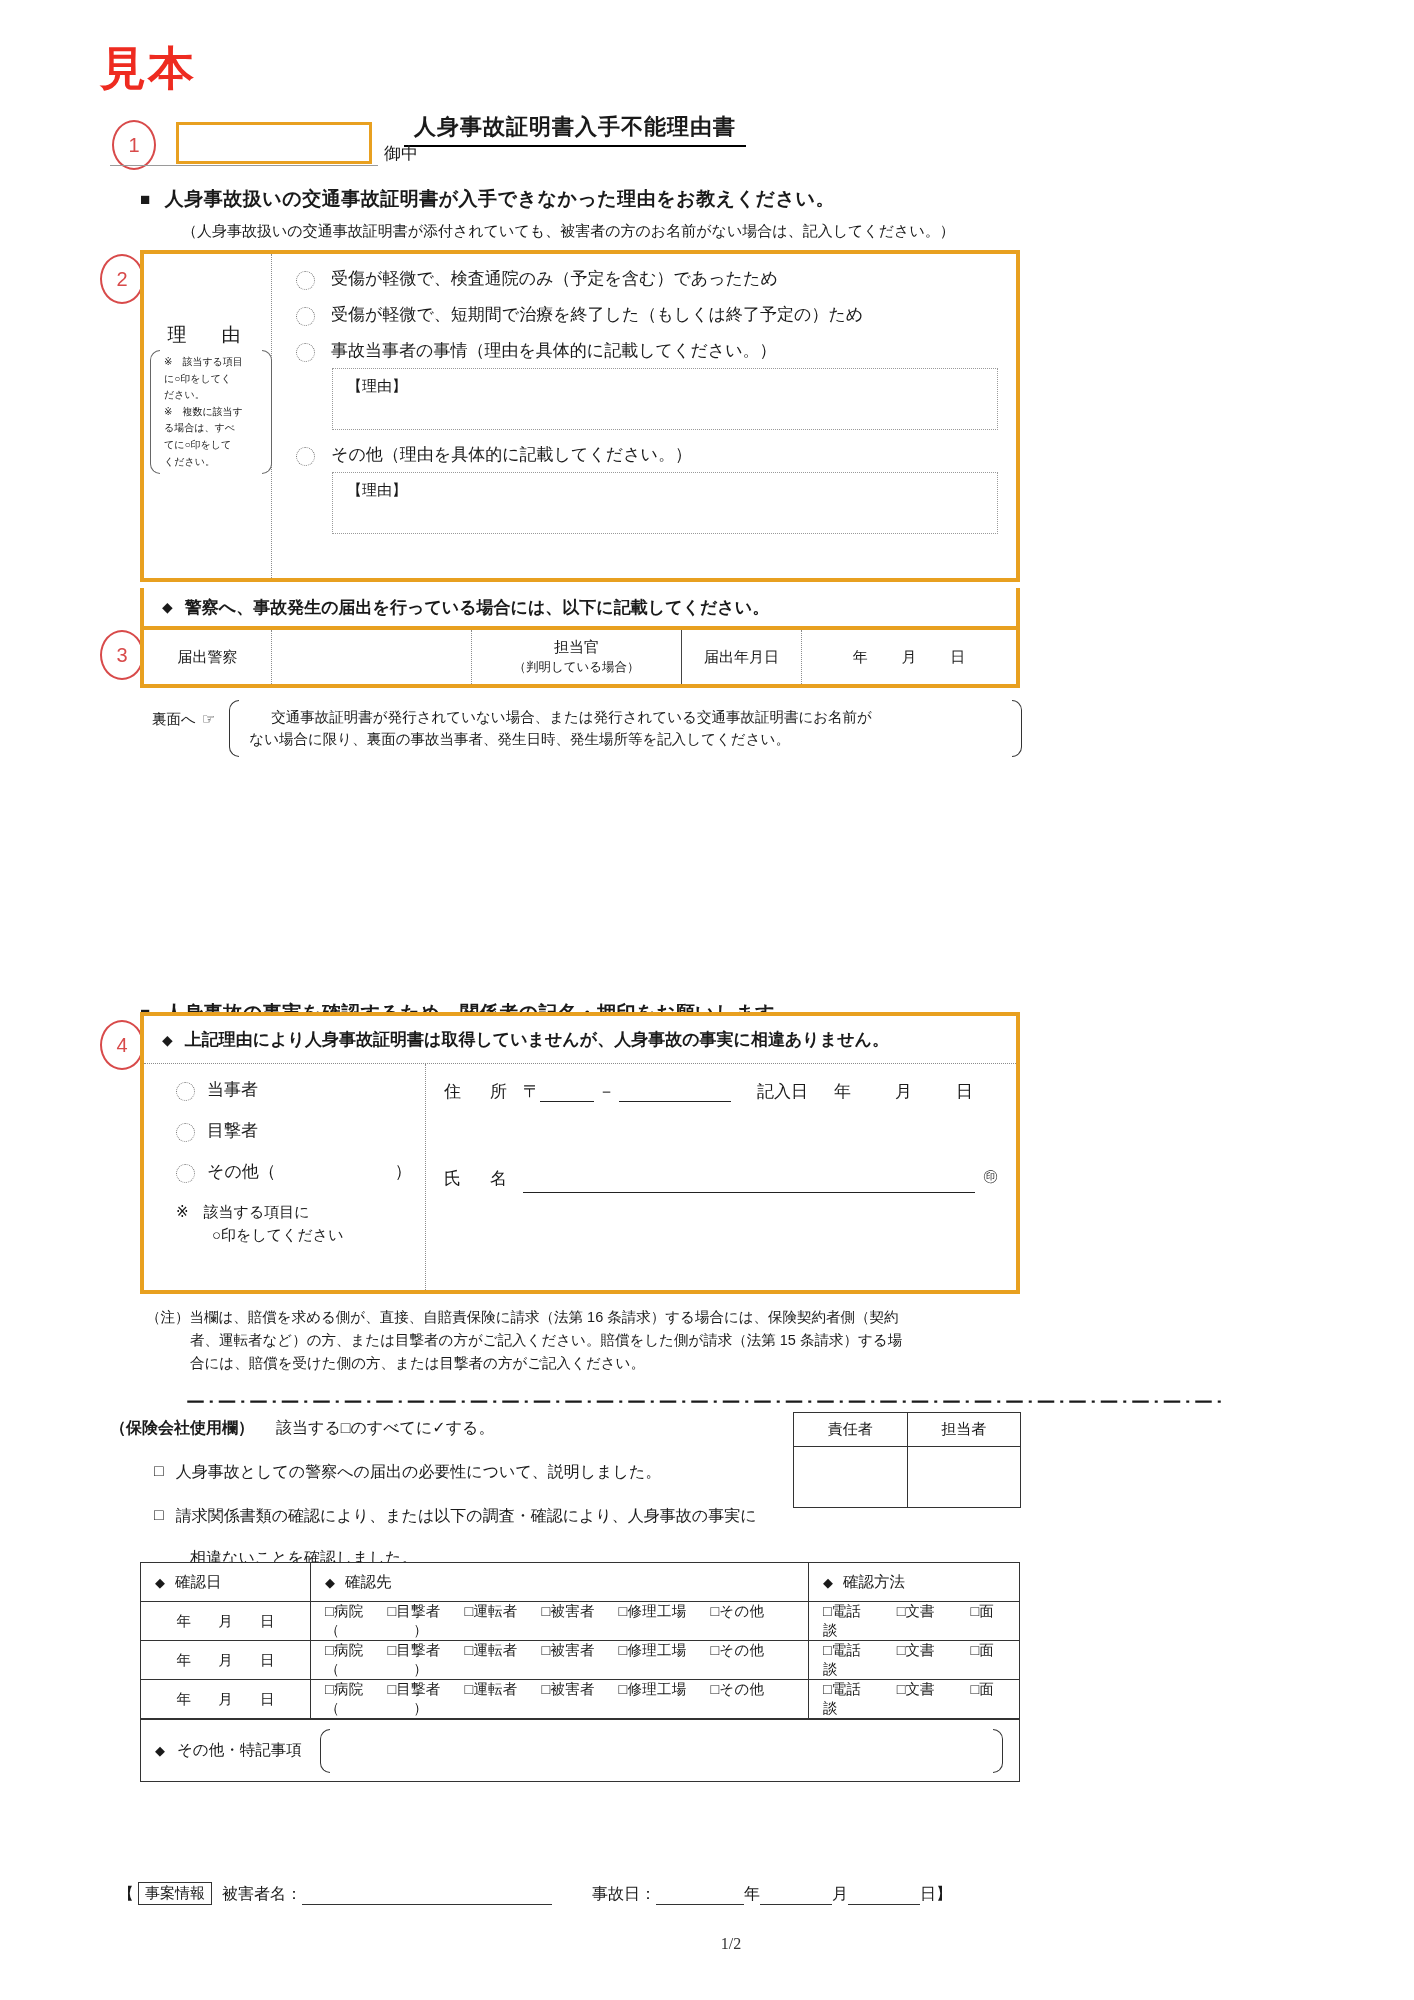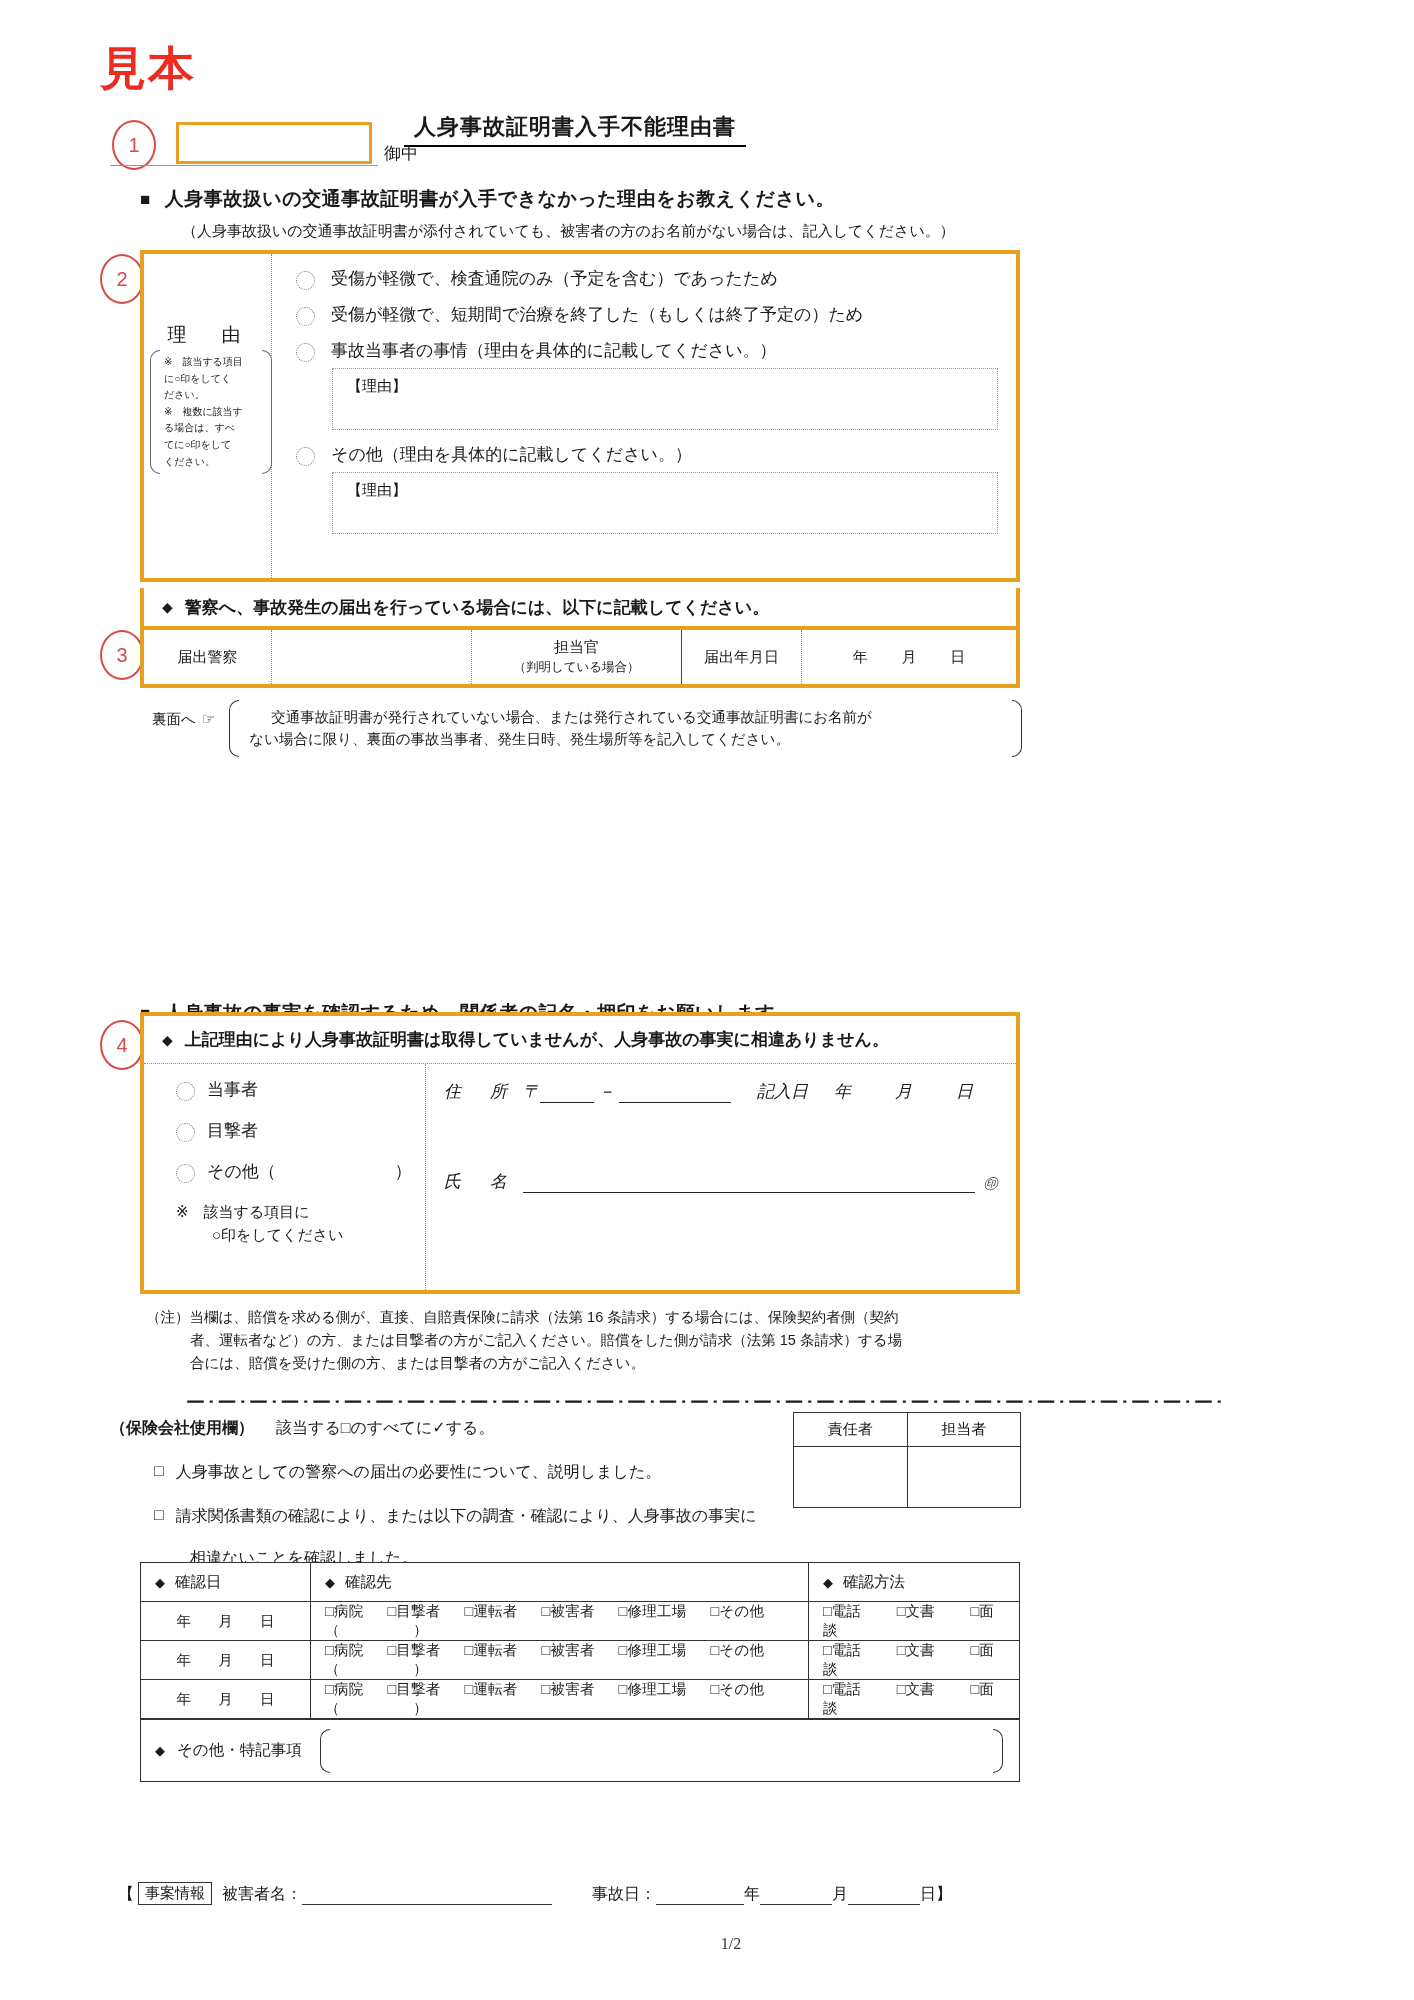--- a/index.html
+++ b/index.html
@@ -147,21 +147,21 @@
     border-bottom: 1.5px dotted #8c8c8c;
   }
   .sig-head .dia { margin-right: 12px; font-size: 14px; }
   .sig-body { display: flex; height: 226px; }
   .sig-left { width: 282px; border-right: 1.5px dotted #8c8c8c; padding: 14px 0 0 32px; }
   .sig-opt { display: flex; align-items: center; margin-bottom: 18px; font-size: 17px; }
   .sig-opt .radio-circ { margin-right: 12px; }
   .sig-note { font-size: 15px; line-height: 1.5; margin-top: 6px; }
   .sig-note .ind { display:block; padding-left: 36px; }
   .sig-right { flex: 1; padding: 10px 18px 0 18px; position: relative; }
-  .fld-row { display: flex; align-items: flex-end; font-size: 17px; font-style: italic; }
+  .fld-row { display: flex; font-size: 17px; }
   .lbl-sp { letter-spacing: 6px; }
 
   
   .chu {
     left: 146px; top: 1306px; width: 880px;
     font-size: 14.5px; line-height: 1.6; text-indent: 0;
   }
   .chu p { margin: 0; }
 
   

